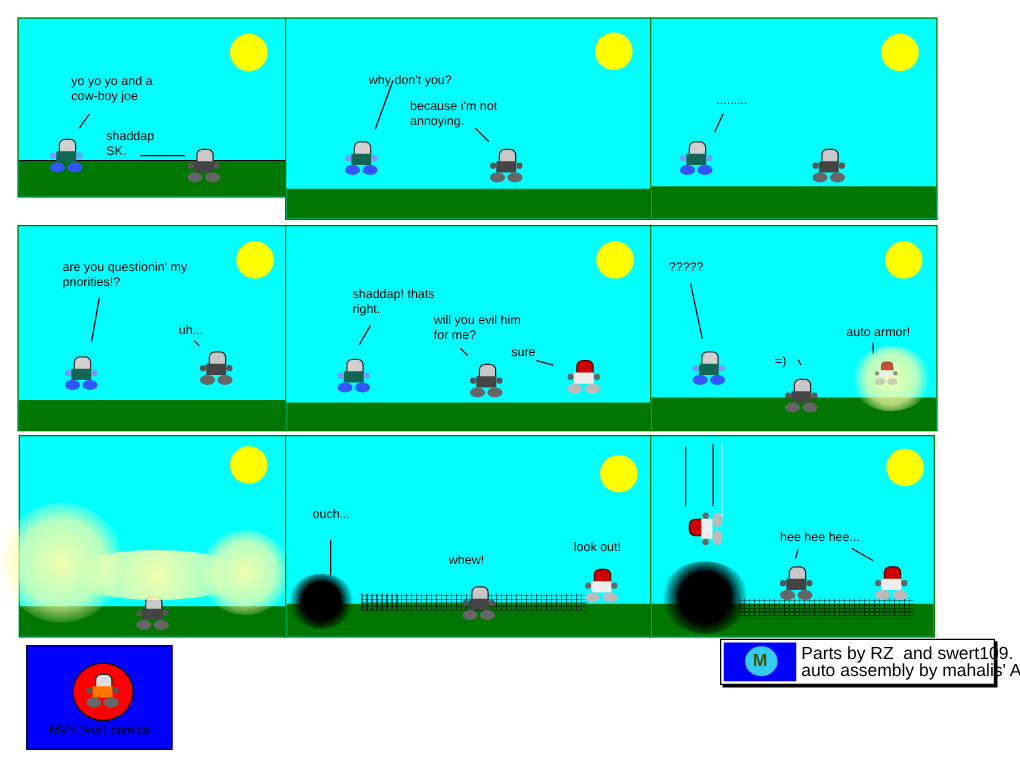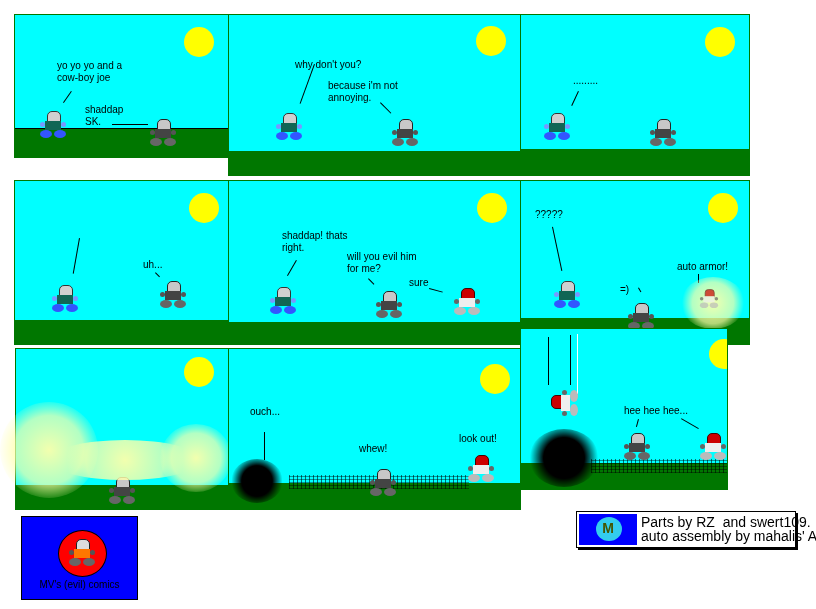--- a/index.html
+++ b/index.html
@@ -117,20 +117,22 @@
       <div class="arm-l"></div>
       <div class="arm-r"></div>
       <div class="foot-l"></div>
       <div class="foot-r"></div>
     </div>
 </div>
 
 <div class="panel" style="left:14px;top:180px;width:215px;height:165px;">
   <div class="sun" style="left:174px;top:12px;"></div>
   <div class="ground" style="height:24px;"></div>
+  <div class="txt" style="left:35px;top:28px;">are you questionin' my
+priorities!?</div>
   <div class="tail" style="left:64px;top:57px;height:36px;transform:rotate(10deg);"></div>
   <div class="txt" style="left:128px;top:78px;">uh...</div>
   <div class="tail" style="left:140px;top:92px;height:6px;transform:rotate(-45deg);"></div>
   <div class="char sk" style="left:36px;top:104px;">
       <div class="head"></div>
       <div class="body"></div>
       <div class="arm-l"></div>
       <div class="arm-r"></div>
       <div class="foot-l"></div>
       <div class="foot-r"></div>
@@ -254,21 +256,21 @@
   <div class="char rd" style="left:238px;top:106px;">
       <div class="head"></div>
       <div class="body"></div>
       <div class="arm-l"></div>
       <div class="arm-r"></div>
       <div class="foot-l"></div>
       <div class="foot-r"></div>
     </div>
 </div>
 
-<div class="panel" style="left:520px;top:328px;width:208px;height:162px;padding-left:13px;">
+<div class="panel" style="left:520px;top:348px;width:228px;height:162px;padding-left:13px;">
   <div class="sun" style="left:188px;top:10px;"></div>
   <div class="ground" style="height:26px;"></div>
   <div class="speck-band" style="left:70px;top:130px;width:140px;"></div>
   <div class="smoke" style="left:8px;top:100px;width:70px;height:58px;"></div>
   <div class="tail" style="left:27px;top:8px;height:48px;"></div>
   <div class="tail" style="left:49px;top:6px;height:50px;"></div>
   <div class="tail" style="left:56px;top:5px;height:60px;background:#fff;"></div>
   <div class="char rd" style="left:30px;top:60px;transform:rotate(-90deg);">
       <div class="head"></div>
       <div class="body"></div>

